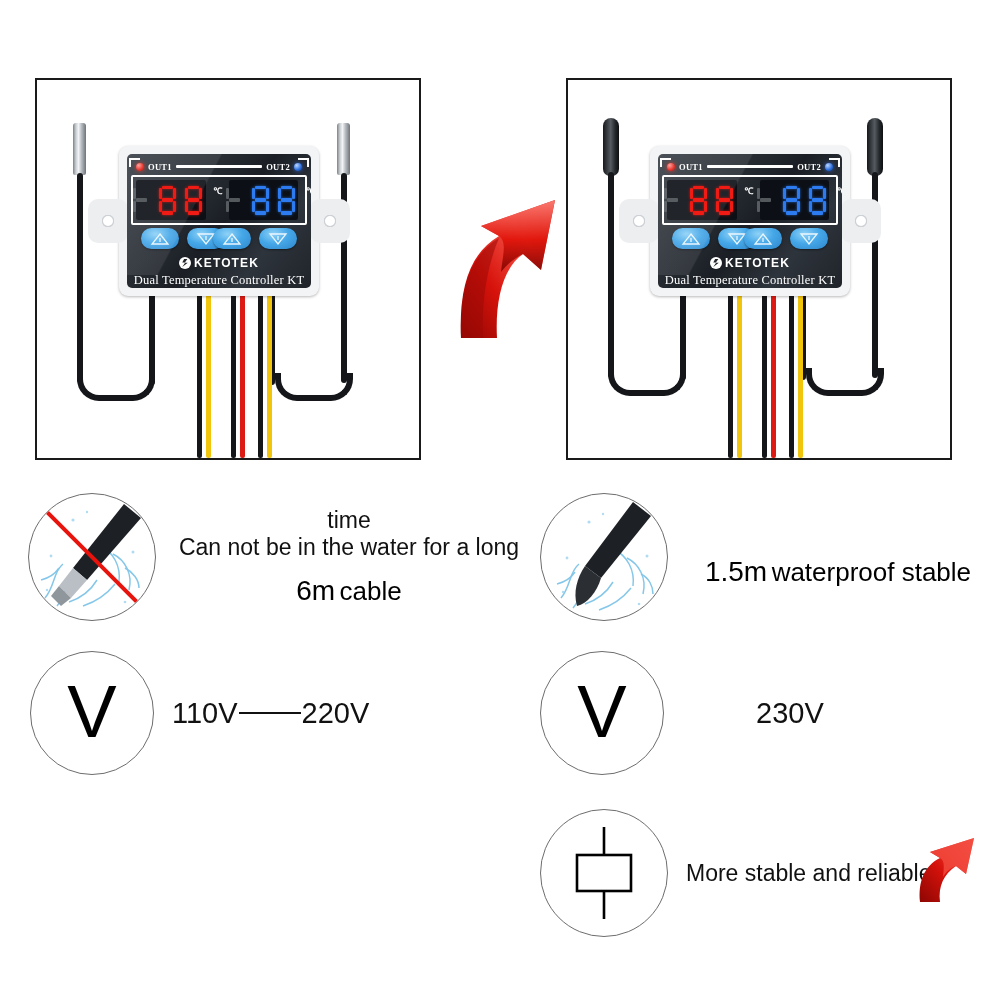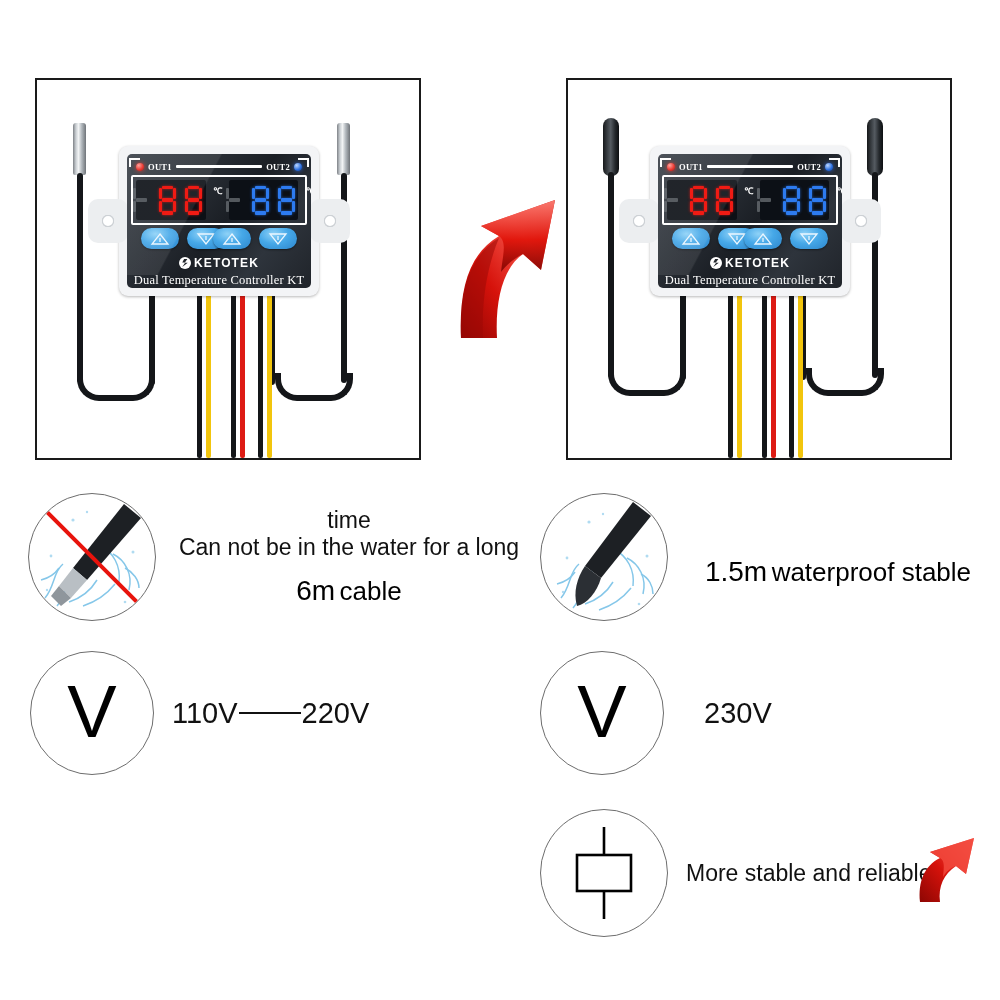--- a/index.html
+++ b/index.html
@@ -548,21 +548,21 @@
       <span>110V</span>
       <span class="vdash"></span>
       <span>220V</span>
     </div>
   </div>
 
   <div class="frow" style="left:540px;top:648px;width:430px;height:130px;">
     <div class="circ" style="width:122px;height:122px;">
       <span class="vglyph">V</span>
     </div>
-    <div class="ftext volt-text" style="margin-left:40px;">
+    <div class="ftext volt-text" style="margin-left:92px;">
       <span>230V</span>
     </div>
   </div>
 
   <div class="frow" style="left:540px;top:808px;width:440px;height:130px;">
     <div class="circ" style="width:126px;height:126px;">
       <svg class="relay" viewBox="0 0 66 96">
         <line x1="33" y1="2" x2="33" y2="94" stroke="#000" stroke-width="2.6"></line>
         <rect x="6" y="30" width="54" height="36" fill="#fff" stroke="#000" stroke-width="2.6"></rect>
       </svg>

